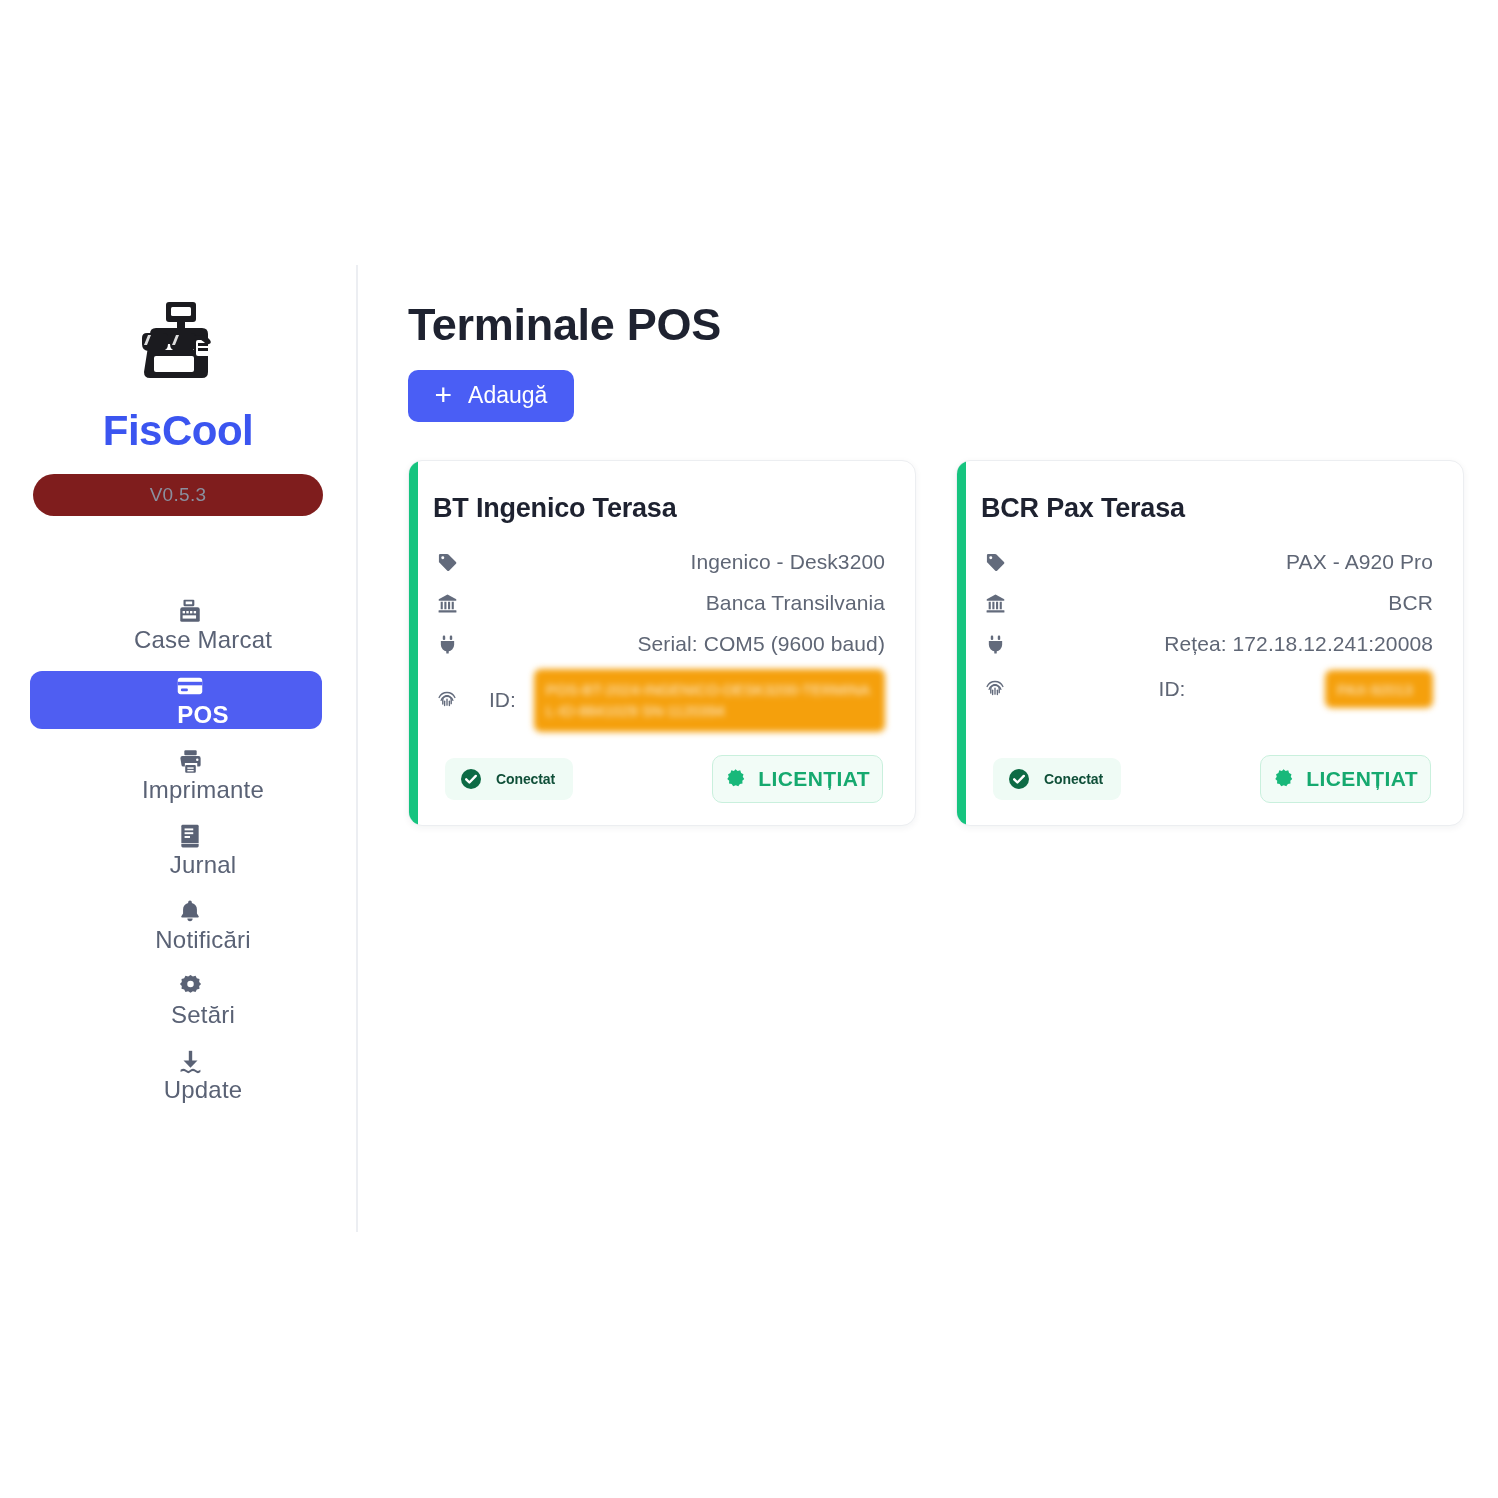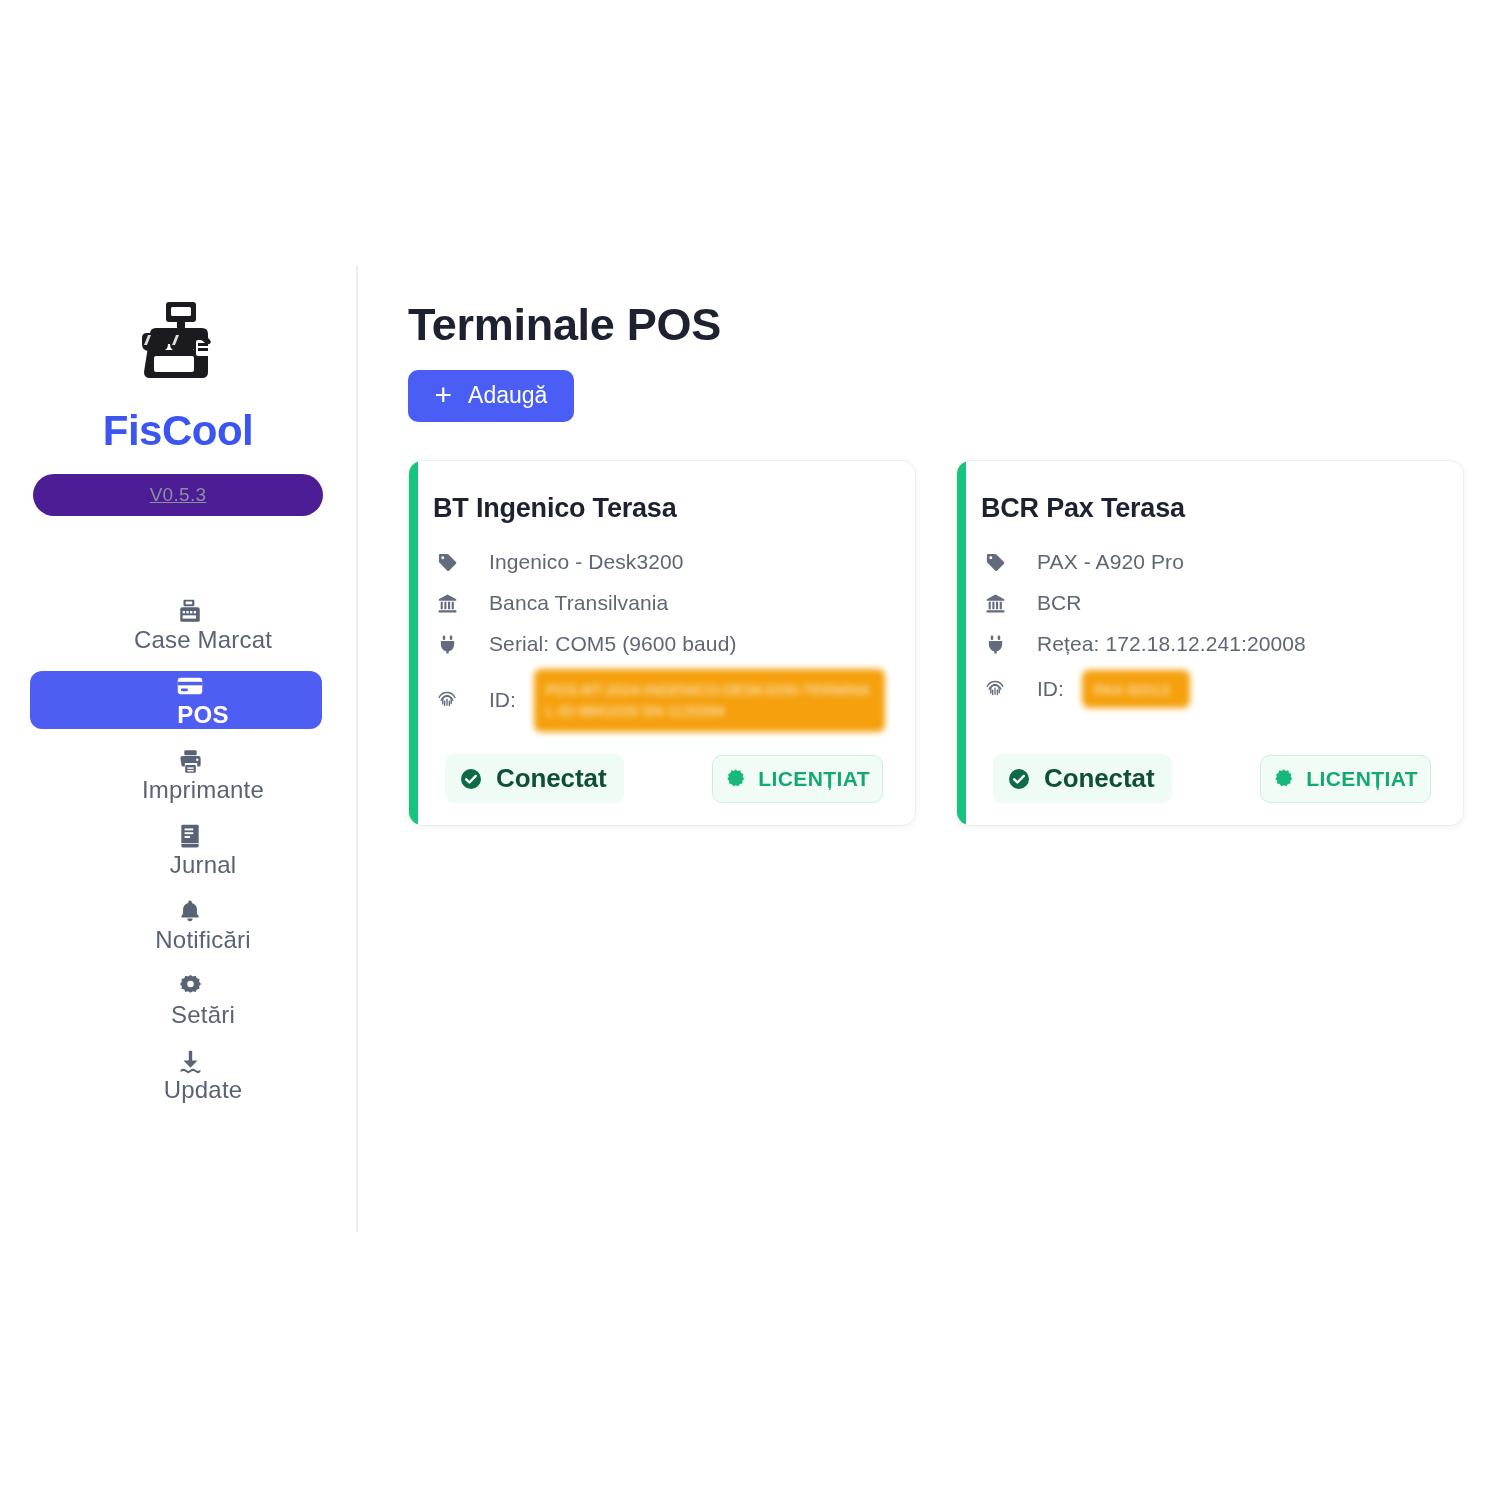--- a/index.html
+++ b/index.html
@@ -64,28 +64,27 @@
     color: #3b55f0;
     letter-spacing: -0.5px;
     line-height: 1;
   }
 
   .version-pill {
     margin-top: 22px;
     width: 290px;
     height: 42px;
     border-radius: 21px;
-    background: #4c1d95;
+    background: #7f1d1d;
     display: flex;
     align-items: center;
     justify-content: center;
     font-size: 19px;
     color: #8a8f9e;
     letter-spacing: 0.3px;
-    text-decoration: underline;
   }
 
   .nav {
     position: absolute;
     left: 30px;
     top: 596px;
     width: 292px;
     display: flex;
     flex-direction: column;
   }
@@ -207,20 +206,21 @@
     letter-spacing: -0.2px;
     margin-bottom: 18px;
   }
 
   .card-row {
     display: flex;
     align-items: center;
     min-height: 41px;
     color: #5f6675;
     font-size: 21px;
+    justify-content: space-between;
   }
 
   .row-icon {
     width: 28px;
     flex: 0 0 28px;
     display: flex;
     align-items: center;
     justify-content: center;
     color: #636b7c;
   }
@@ -265,21 +265,21 @@
   }
 
   .status-chip {
     display: flex;
     align-items: center;
     gap: 13px;
     background: #effbf5;
     border-radius: 9px;
     padding: 9px 18px 9px 14px;
     color: #0f4f38;
-    font-size: 26px;
+    font-size: 14px;
     font-weight: 700;
     letter-spacing: -0.1px;
   }
   .status-chip .chip-icon { display: flex; align-items: center; }
 
   .license-chip {
     display: flex;
     align-items: center;
     gap: 12px;
     background: #f2fcf7;

